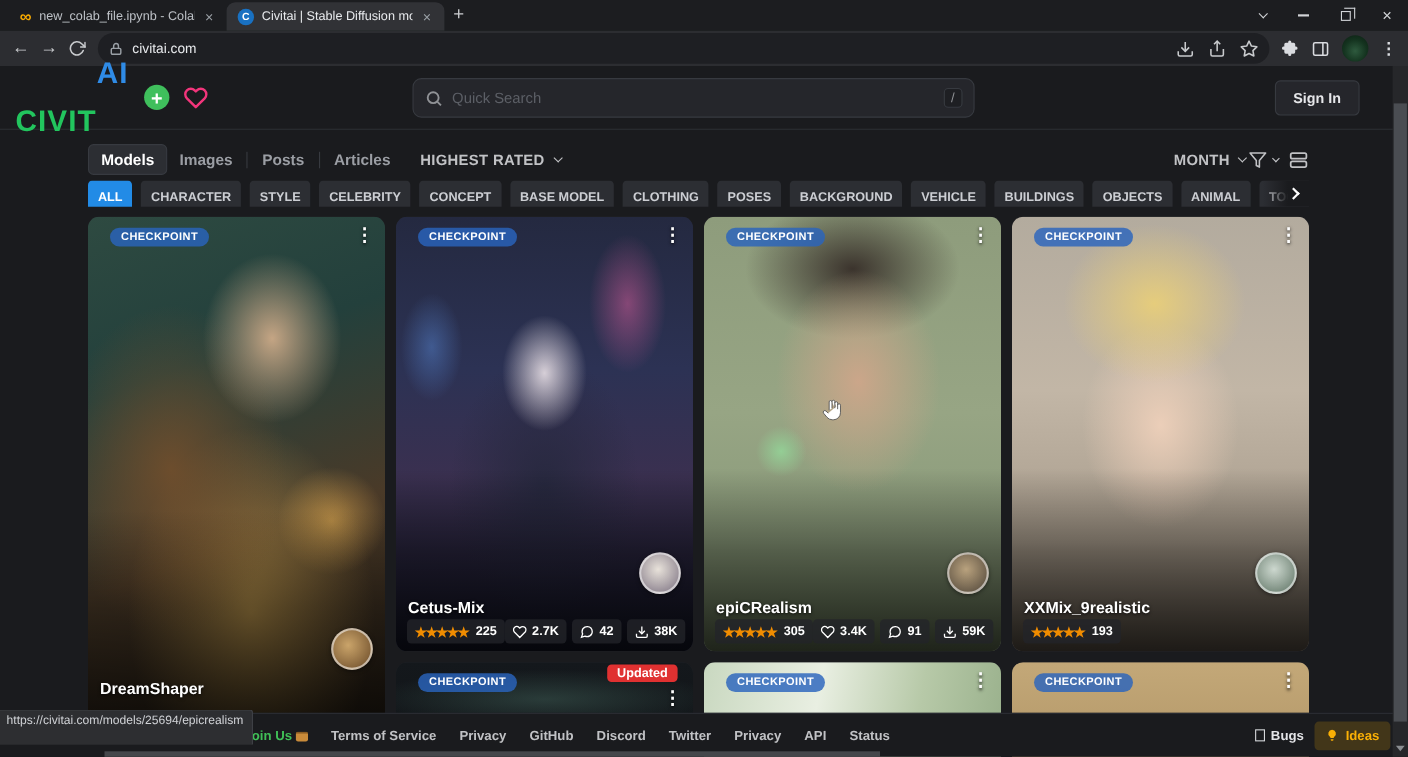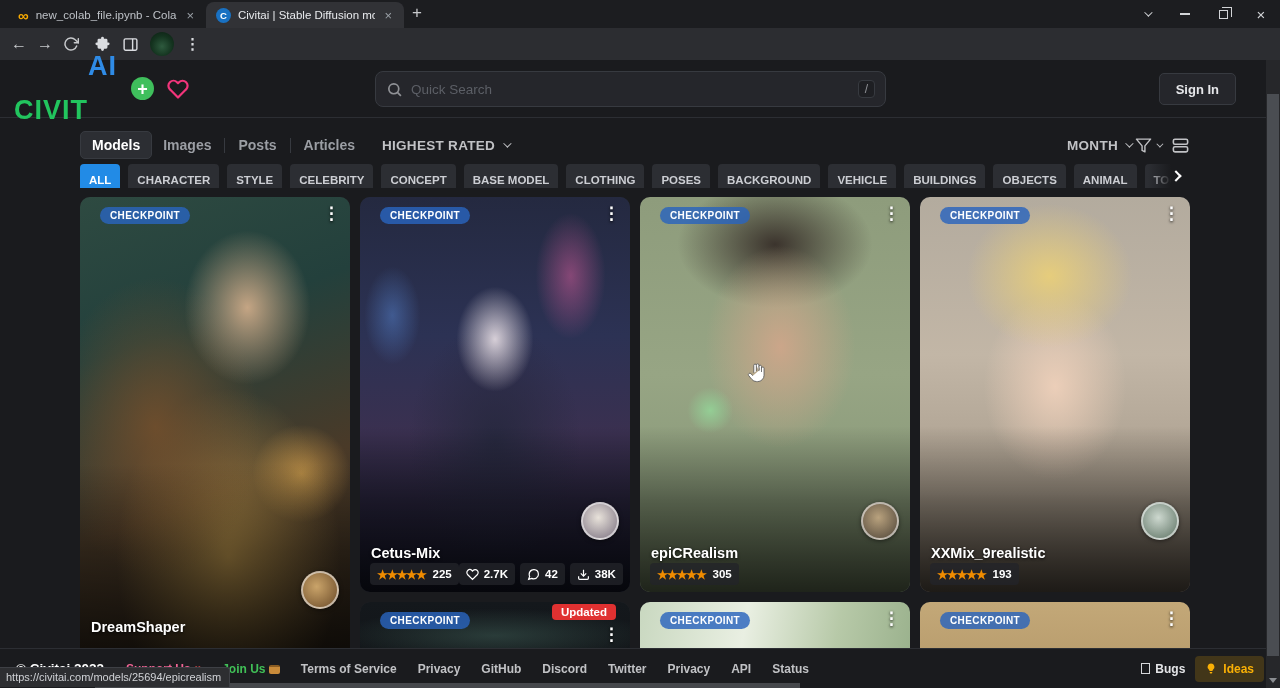--- a/index.html
+++ b/index.html
@@ -141,22 +141,22 @@
   .f-support { color: #f06595; } .f-join { color: #40c057; }
   .f-heart { color: #fa5252; font-size: 12px; }
   .f-case { display: inline-block; width: 11px; height: 9px; background: #c98b3a; border-radius: 2px;
     vertical-align: -1px; border-top: 2px solid #8a5c22; }
   .f-right { margin-left: auto; display: flex; align-items: center; gap: 10px; }
   .bugs-btn { color: #e4e5e8; font-size: 12px; font-weight: 600; display: flex; align-items: center; gap: 5px; }
   .bug-box { width: 9px; height: 11px; border: 1.3px solid #d5d7da; }
   .ideas-btn { background: rgba(250,176,5,.18); color: #fab005; font-size: 12px; font-weight: 700;
     border-radius: 4px; height: 26px; padding: 0 10px; display: flex; align-items: center; gap: 6px; }
 
-  .statusbar { position: absolute; left: 0; bottom: 1px; background: #2d2e31; border: 1px solid #3e4045;
-    border-left: none; border-bottom: none; color: #d0d2d6; font-size: 11px; padding: 3px 8px 4px 6px;
+  .statusbar { position: absolute; left: 0; bottom: 11px; background: #2d2e31; border: 1px solid #3e4045;
+    border-left: none; border-bottom: none; color: #d0d2d6; font-size: 11px; padding: 3px 8px 16px 6px;
     z-index: 9; border-radius: 0 3px 0 0; }
 
   
   .vscroll { position: absolute; right: 0; top: 60px; bottom: 0; width: 14px; background: #26272a; z-index: 8; }
   .vthumb { position: absolute; left: 1px; right: 1px; top: 34px; height: 562px; background: #4a4d52; }
   .varrow { position: absolute; bottom: 5px; left: 3px; width: 0; height: 0; border-left: 4px solid transparent;
     border-right: 4px solid transparent; border-top: 5px solid #8a8d91; }
   .hscroll { position: absolute; left: 95px; bottom: 0; width: 705px; height: 5px; background: #45474b; z-index: 6; }
 
   .cursor-hand { position: absolute; left: 746px; top: 360px; z-index: 20; }
@@ -192,20 +192,42 @@
 </div>
 
 <div class="toolbar">
   <div class="navbtn" style="margin-left:6px;font-size:16px;">←</div>
   <div class="navbtn" style="font-size:16px;">→</div>
   <div class="navbtn">
     <svg width="16" height="16" viewBox="0 0 24 24" fill="none" stroke="#c8cacd" stroke-width="2.2" stroke-linecap="round">
         <path d="M23 4v6h-6"></path>
         <path d="M20.49 15a9 9 0 1 1-2.12-9.36L23 10"></path>
       </svg>
+  </div>
+  <div class="omnibox">
+    <svg width="13" height="13" viewBox="0 0 24 24" fill="none" stroke="#9aa0a6" stroke-width="2.4">
+        <rect x="4" y="11" width="16" height="10" rx="2"></rect>
+        <path d="M8 11V7a4 4 0 0 1 8 0v4"></path>
+      </svg>
+    <span class="omni-url">civitai.com</span>
+    <div class="omni-icons">
+      <svg width="17" height="17" viewBox="0 0 24 24" fill="none" stroke="#c8cacd" stroke-width="2">
+          <path d="M21 15v4a2 2 0 0 1-2 2H5a2 2 0 0 1-2-2v-4"></path>
+          <polyline points="7 10 12 15 17 10"></polyline>
+          <line x1="12" y1="15" x2="12" y2="3"></line>
+        </svg>
+      <svg width="17" height="17" viewBox="0 0 24 24" fill="none" stroke="#c8cacd" stroke-width="2">
+          <path d="M4 12v7a2 2 0 0 0 2 2h12a2 2 0 0 0 2-2v-7"></path>
+          <polyline points="16 6 12 2 8 6"></polyline>
+          <line x1="12" y1="2" x2="12" y2="15"></line>
+        </svg>
+      <svg width="17" height="17" viewBox="0 0 24 24" fill="none" stroke="#c8cacd" stroke-width="2" stroke-linejoin="round">
+          <polygon points="12 2 15.09 8.26 22 9.27 17 14.14 18.18 21.02 12 17.77 5.82 21.02 7 14.14 2 9.27 8.91 8.26 12 2"></polygon>
+        </svg>
+    </div>
   </div>
   <div class="toolbar-icons">
     <svg width="17" height="17" viewBox="0 0 24 24" fill="#dadce0">
         <path d="M10 3a2 2 0 0 1 4 0v1h3a2 2 0 0 1 2 2v3h1a2 2 0 0 1 0 4h-1v3a2 2 0 0 1-2 2h-3v1a2 2 0 0 1-4 0v-1H7a2 2 0 0 1-2-2v-3H4a2 2 0 0 1 0-4h1V6a2 2 0 0 1 2-2h3V3z"></path>
       </svg>
     <svg width="17" height="17" viewBox="0 0 24 24" fill="none" stroke="#dadce0" stroke-width="2">
         <rect x="3" y="4" width="18" height="16" rx="2"></rect>
         <line x1="15" y1="4" x2="15" y2="20"></line>
       </svg>
     <div class="avatar-chrome"></div>
@@ -342,20 +364,42 @@
     <div class="shade"></div>
     <div class="badge">CHECKPOINT</div>
     <div class="kebab">⋮</div>
     <div class="cav av3" style="bottom:52px;"></div>
     <div class="ctitle" style="bottom:31px;">epiCRealism</div>
     <div class="cstats">
       <div class="spill">
         <span class="stars">★★★★★</span>
         <span>305</span>
       </div>
+      <div class="pillgroup">
+        <div class="spill">
+          <svg width="13" height="13" viewBox="0 0 24 24" fill="none" stroke="#fff" stroke-width="2.2">
+              <path d="M20.84 4.61a5.5 5.5 0 0 0-7.78 0L12 5.67l-1.06-1.06a5.5 5.5 0 0 0-7.78 7.78l1.06 1.06L12 21.23l7.78-7.78 1.06-1.06a5.5 5.5 0 0 0 0-7.78z"></path>
+            </svg>
+          <span>3.4K</span>
+        </div>
+        <div class="spill">
+          <svg width="13" height="13" viewBox="0 0 24 24" fill="none" stroke="#fff" stroke-width="2.2">
+              <path d="M21 11.5a8.38 8.38 0 0 1-.9 3.8 8.5 8.5 0 0 1-7.6 4.7 8.38 8.38 0 0 1-3.8-.9L3 21l1.9-5.7a8.38 8.38 0 0 1-.9-3.8 8.5 8.5 0 0 1 4.7-7.6 8.38 8.38 0 0 1 3.8-.9h.5a8.48 8.48 0 0 1 8 8v.5z"></path>
+            </svg>
+          <span>91</span>
+        </div>
+        <div class="spill">
+          <svg width="13" height="13" viewBox="0 0 24 24" fill="none" stroke="#fff" stroke-width="2.2">
+              <path d="M21 15v4a2 2 0 0 1-2 2H5a2 2 0 0 1-2-2v-4"></path>
+              <polyline points="7 10 12 15 17 10"></polyline>
+              <line x1="12" y1="15" x2="12" y2="3"></line>
+            </svg>
+          <span>59K</span>
+        </div>
+      </div>
     </div>
   </div>
 
   <div class="card" style="left:840px; top:0; height:395px;">
     <div class="img img4"></div>
     <div class="shade"></div>
     <div class="badge">CHECKPOINT</div>
     <div class="kebab">⋮</div>
     <div class="cav av4" style="bottom:52px;"></div>
     <div class="ctitle" style="bottom:31px;">XXMix_9realistic</div>

